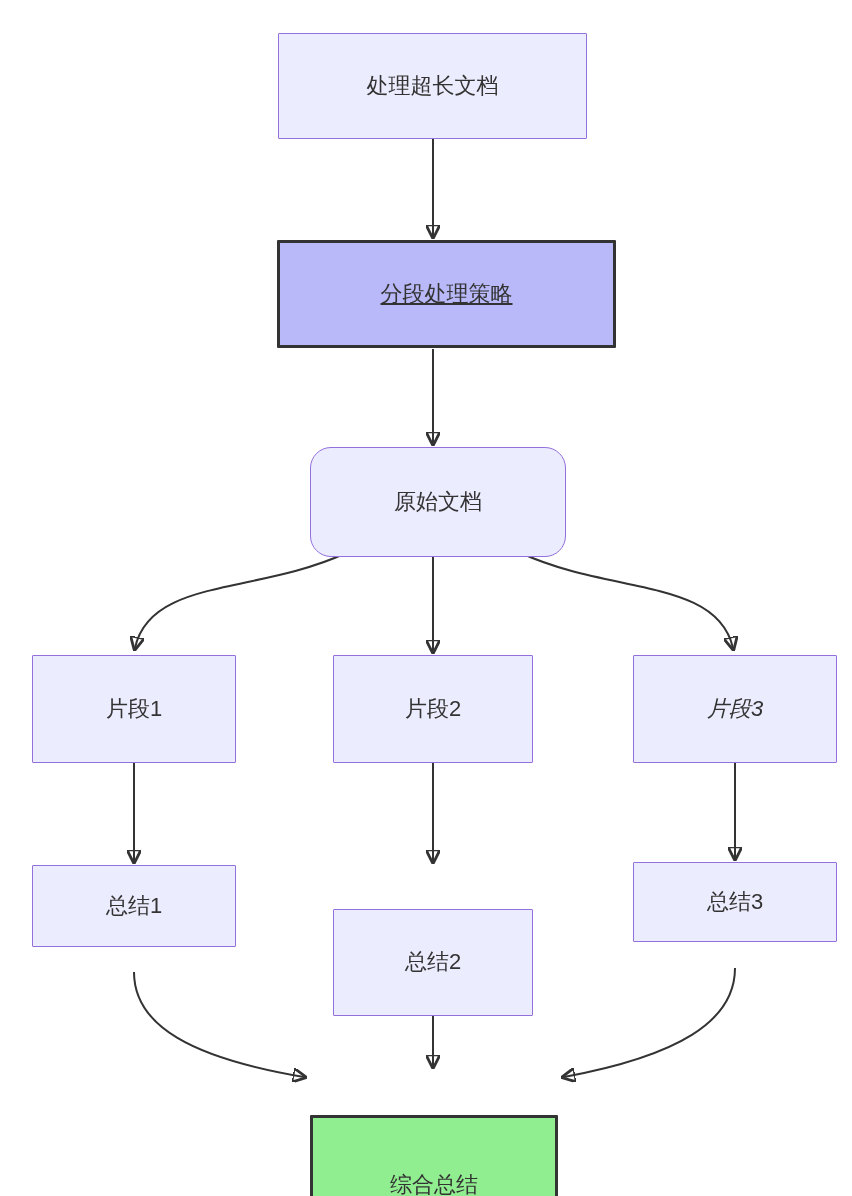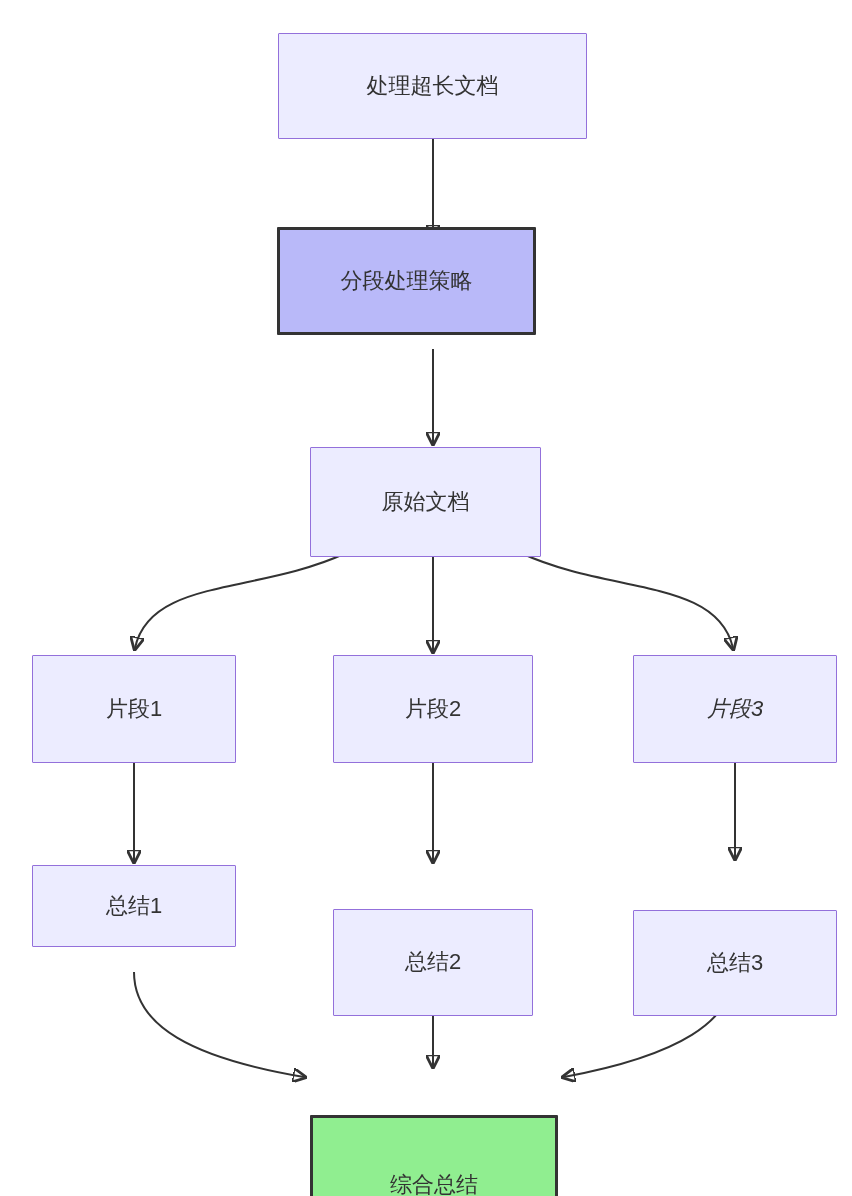--- a/index.html
+++ b/index.html
@@ -47,28 +47,28 @@
   .node.emphasis{
     background:var(--emphasis-fill);
     border:3.5px solid var(--emphasis-border);
   }
   .node.result{
     background:var(--result-fill);
     border:3.5px solid var(--result-border);
   }
   
   .n-task     {left:278px;top:33px;  width:309px;height:106px;}
-  .n-strategy {left:277px;top:227px; width:259px;height:108px;}
-  .n-source   {left:310px;top:447px; width:231px;height:110px;}
+  .n-strategy {left:277px;top:240px; width:339px;height:108px;text-decoration:underline;}
+  .n-source   {left:310px;top:447px; width:256px;height:110px;border-radius:21px;}
   .n-seg1     {left:32px; top:655px; width:204px;height:108px;justify-content:center;}
   .n-seg2     {left:333px;top:655px; width:200px;height:108px;}
   .n-seg3     {left:633px;top:655px; width:204px;height:108px;font-style:italic;}
   .n-sum1     {left:32px; top:865px; width:204px;height:82px;}
   .n-sum2     {left:333px;top:865px; width:200px;height:107px;margin-top:44px;}
-  .n-sum3     {left:633px;top:862px; width:204px;height:106px;margin-top:48px;}
+  .n-sum3     {left:633px;top:862px; width:204px;height:80px;}
   .n-final    {left:310px;top:1070px;width:248px;height:140px;margin-top:45px;}
 </style>
 </head>
 <body>
 
 <div class="canvas">
 
   <svg class="edges" viewBox="0 0 852 1196" xmlns="http://www.w3.org/2000/svg">
     <defs>
       <marker id="arrow" viewBox="0 0 10 10" refX="8" refY="5" markerWidth="7" markerHeight="7" orient="auto">

